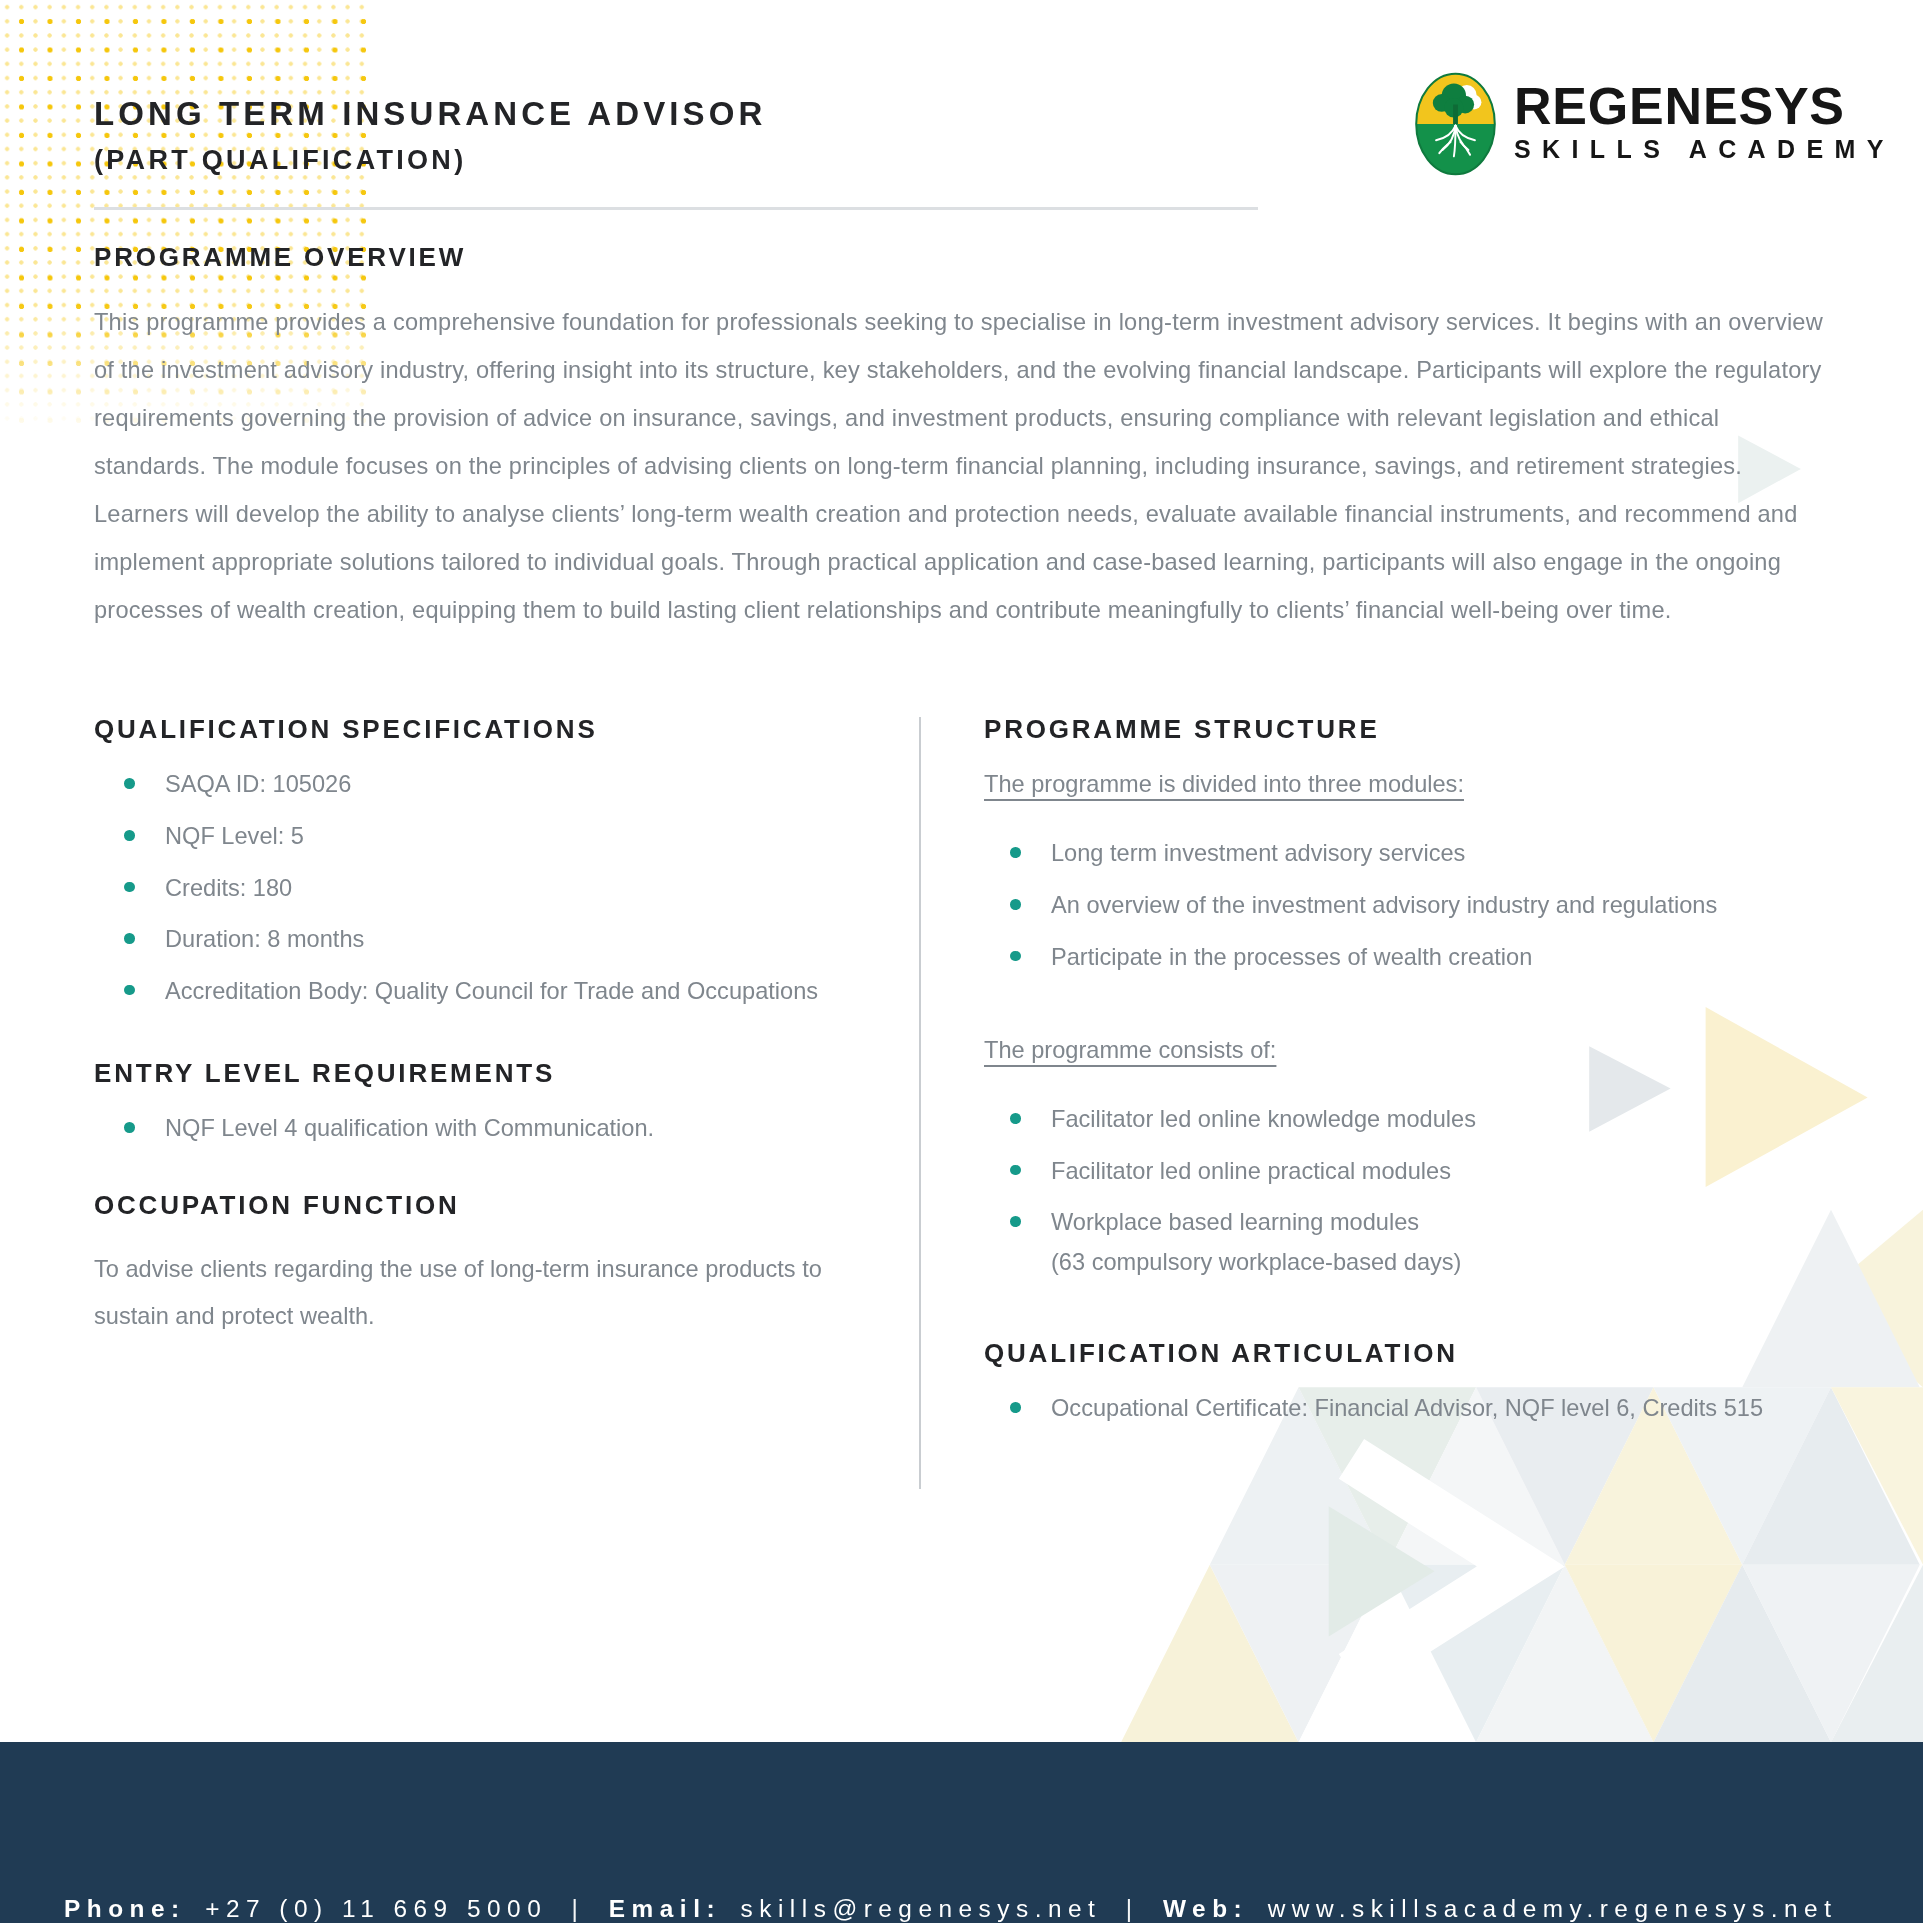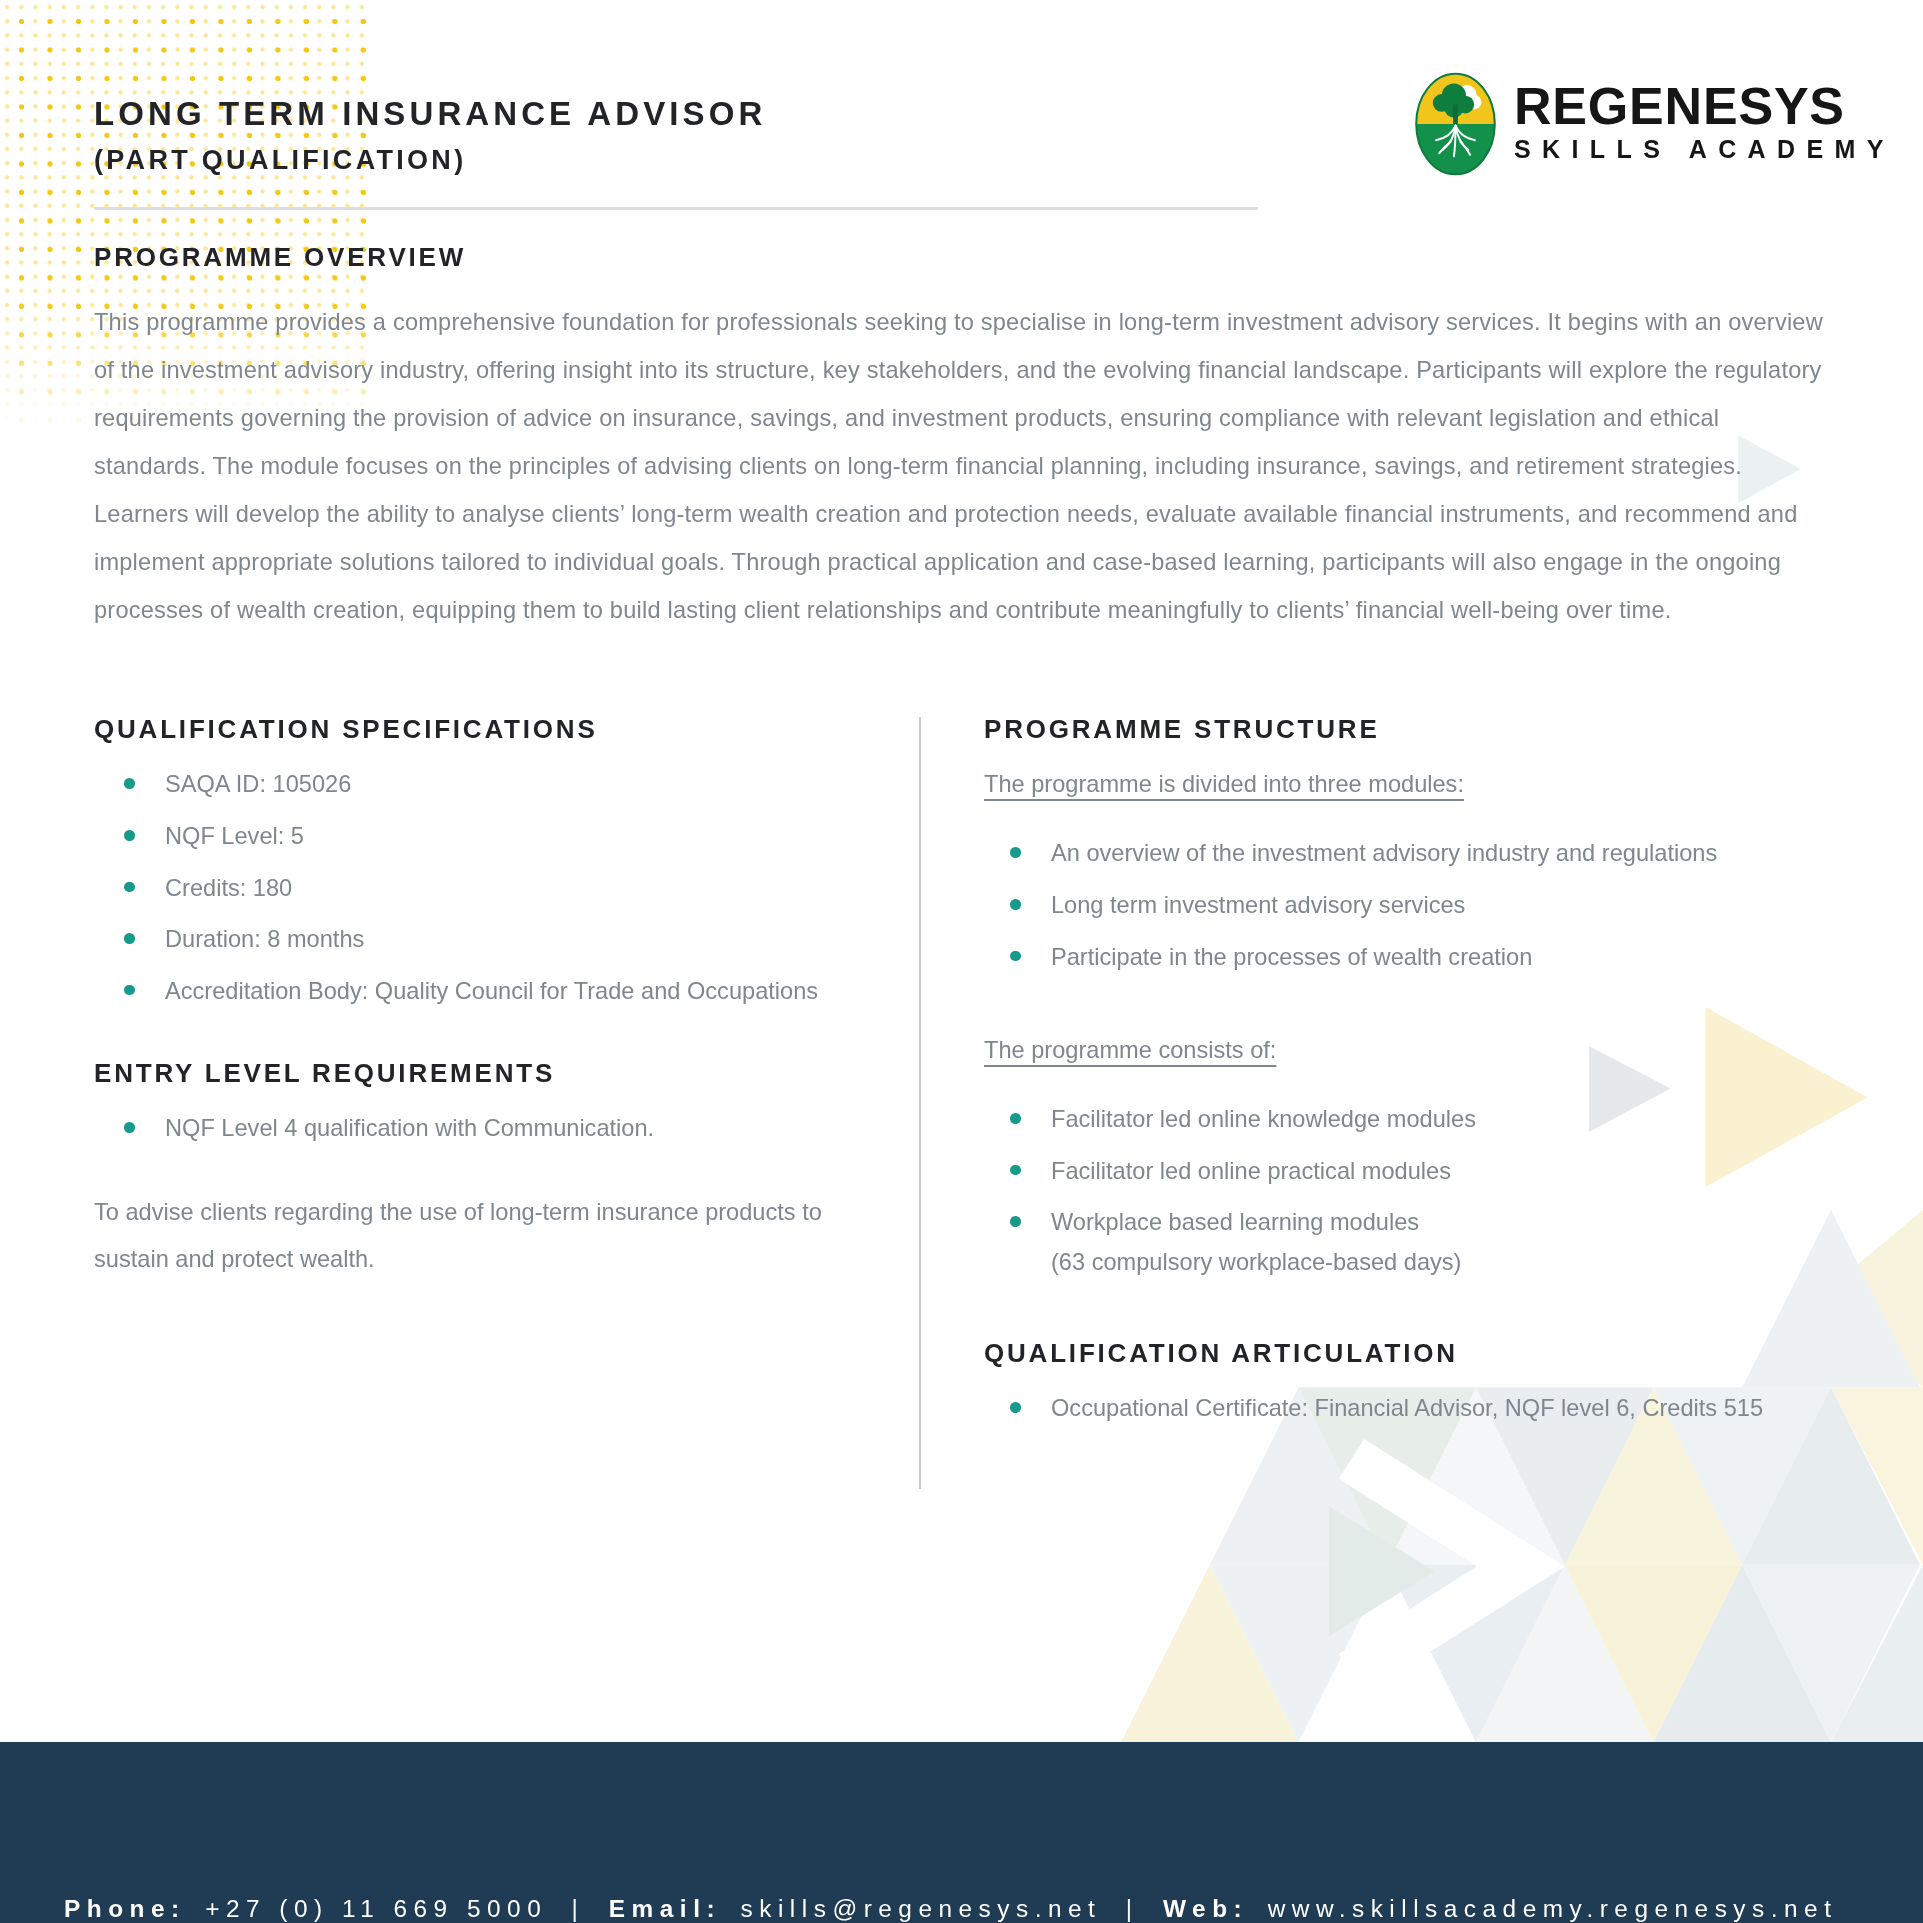--- a/index.html
+++ b/index.html
@@ -166,29 +166,30 @@
   </div>
 
   <div class="section col-left" id="entry">
     <h3 class="sec">ENTRY LEVEL REQUIREMENTS</h3>
     <ul class="blist">
       <li>NQF Level 4 qualification with Communication.</li>
     </ul>
   </div>
 
   <div class="section col-left" id="occupation">
+    <h3 class="sec">OCCUPATION FUNCTION</h3>
     <p>To advise clients regarding the use of long-term insurance products to sustain and protect wealth.</p>
   </div>
 
   <div class="section col-right" id="structure">
     <h3 class="sec">PROGRAMME STRUCTURE</h3>
     <span class="intro">The programme is divided into three modules:</span>
     <ul class="blist">
+      <li>Long term investment advisory services</li>
       <li>An overview of the investment advisory industry and regulations</li>
-      <li>Long term investment advisory services</li>
       <li>Participate in the processes of wealth creation</li>
     </ul>
     <span class="intro second">The programme consists of:</span>
     <ul class="blist">
       <li>Facilitator led online knowledge modules</li>
       <li>Facilitator led online practical modules</li>
       <li>
         <span>Workplace based learning modules</span>
         <div class="bullet-note">(63 compulsory workplace-based days)</div>
       </li>

